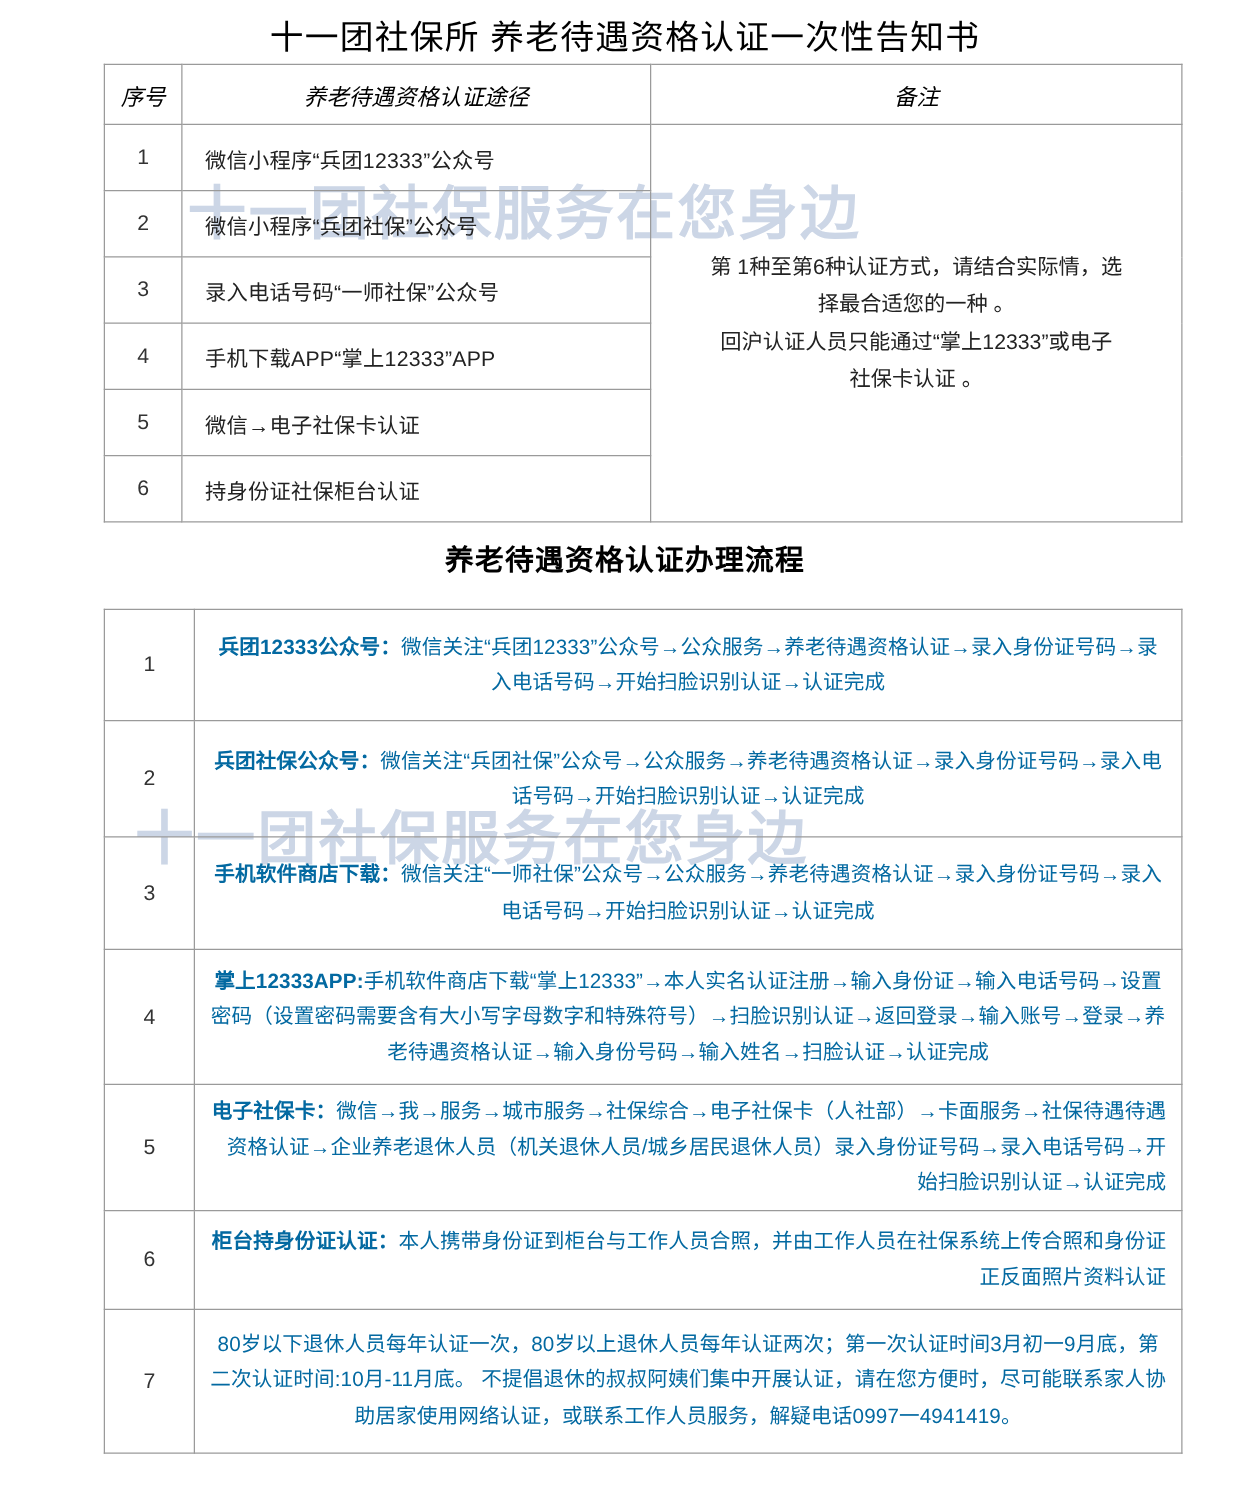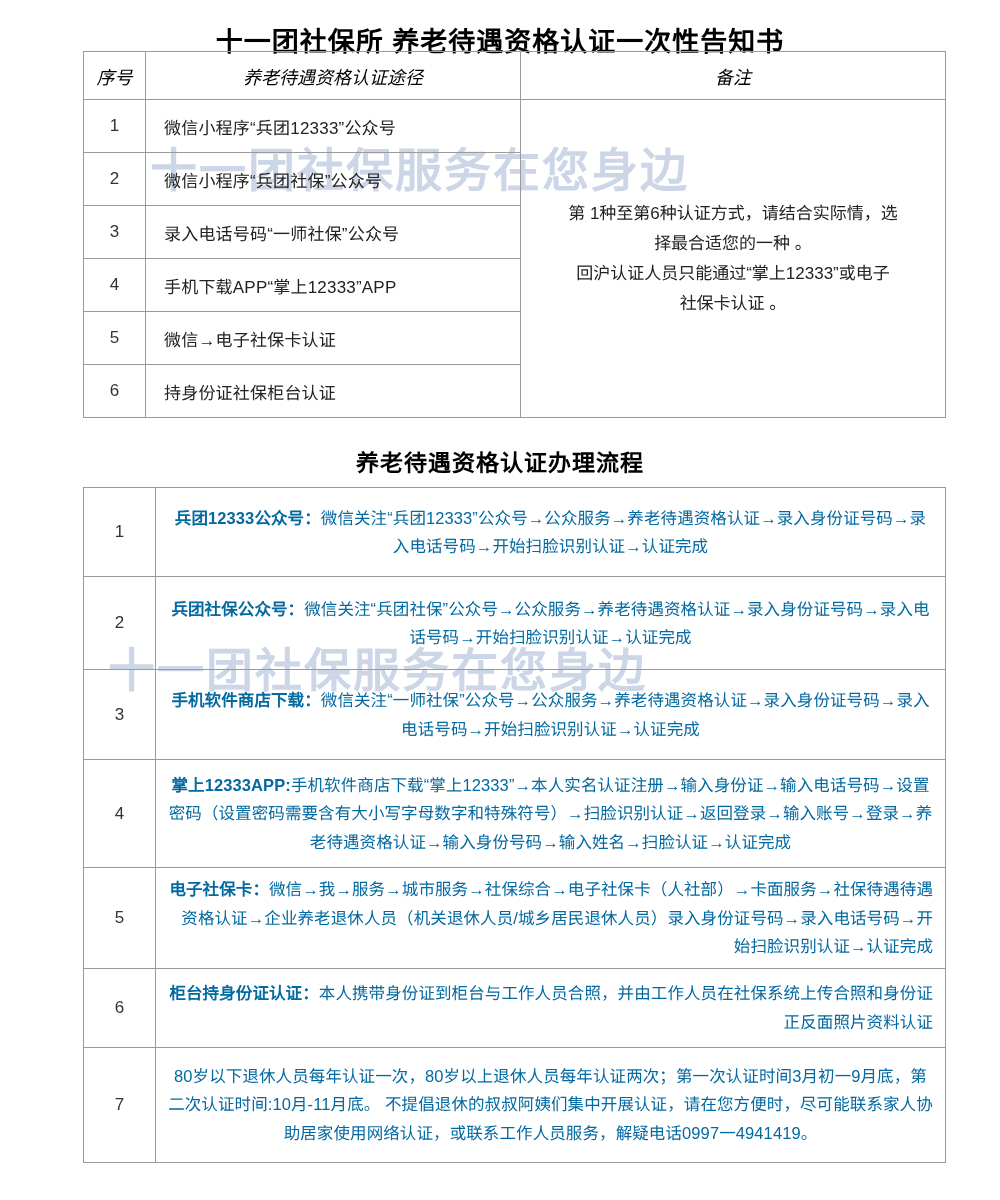--- a/index.html
+++ b/index.html
@@ -43,35 +43,35 @@
   
   .page-content {
     position: relative;
     z-index: 2;
   }
 
   
   .doc-title {
     text-align: center;
     font-size: 27px;
-    font-weight: bold;
+    font-weight: normal;
     letter-spacing: 1px;
     margin: 0;
-    padding-top: 24px;
+    padding-top: 12px;
     height: 40px;
     line-height: 36px;
     color: #000;
   }
   .section-title {
     text-align: center;
     font-size: 23px;
     font-weight: bold;
     letter-spacing: 1px;
     color: #000;
-    margin: 15px;
+    margin: 0;
     position: absolute;
     top: 429px;
     left: 0;
     right: 0;
     z-index: 3;
   }
 
   
   table {
     border-collapse: collapse;

